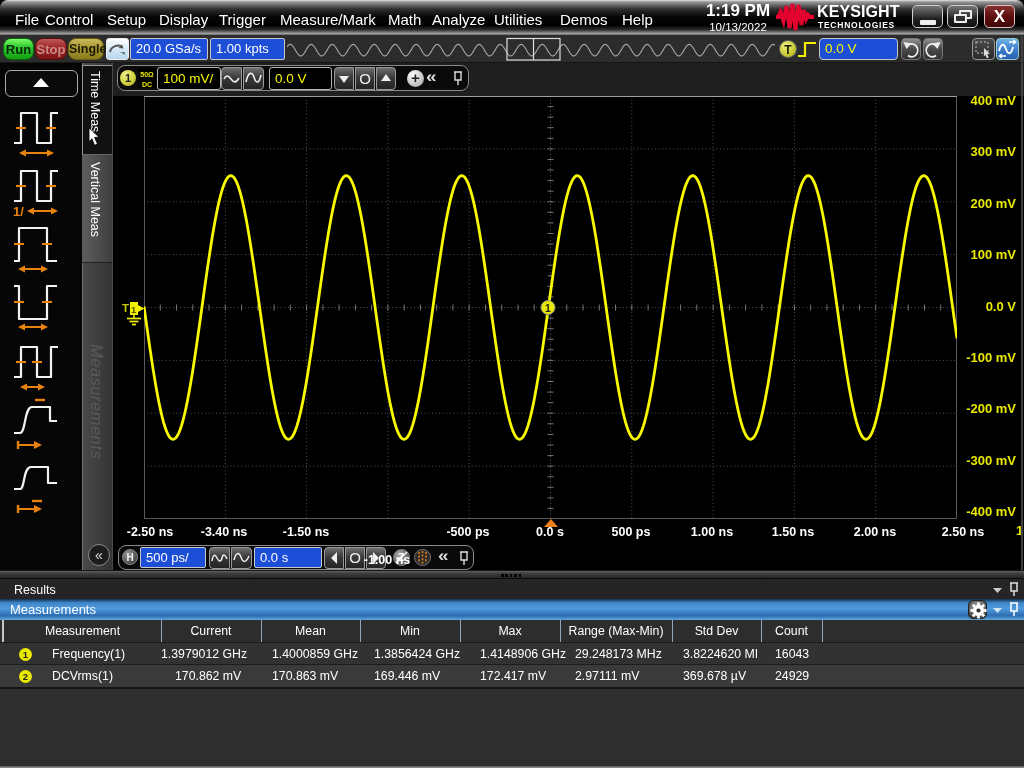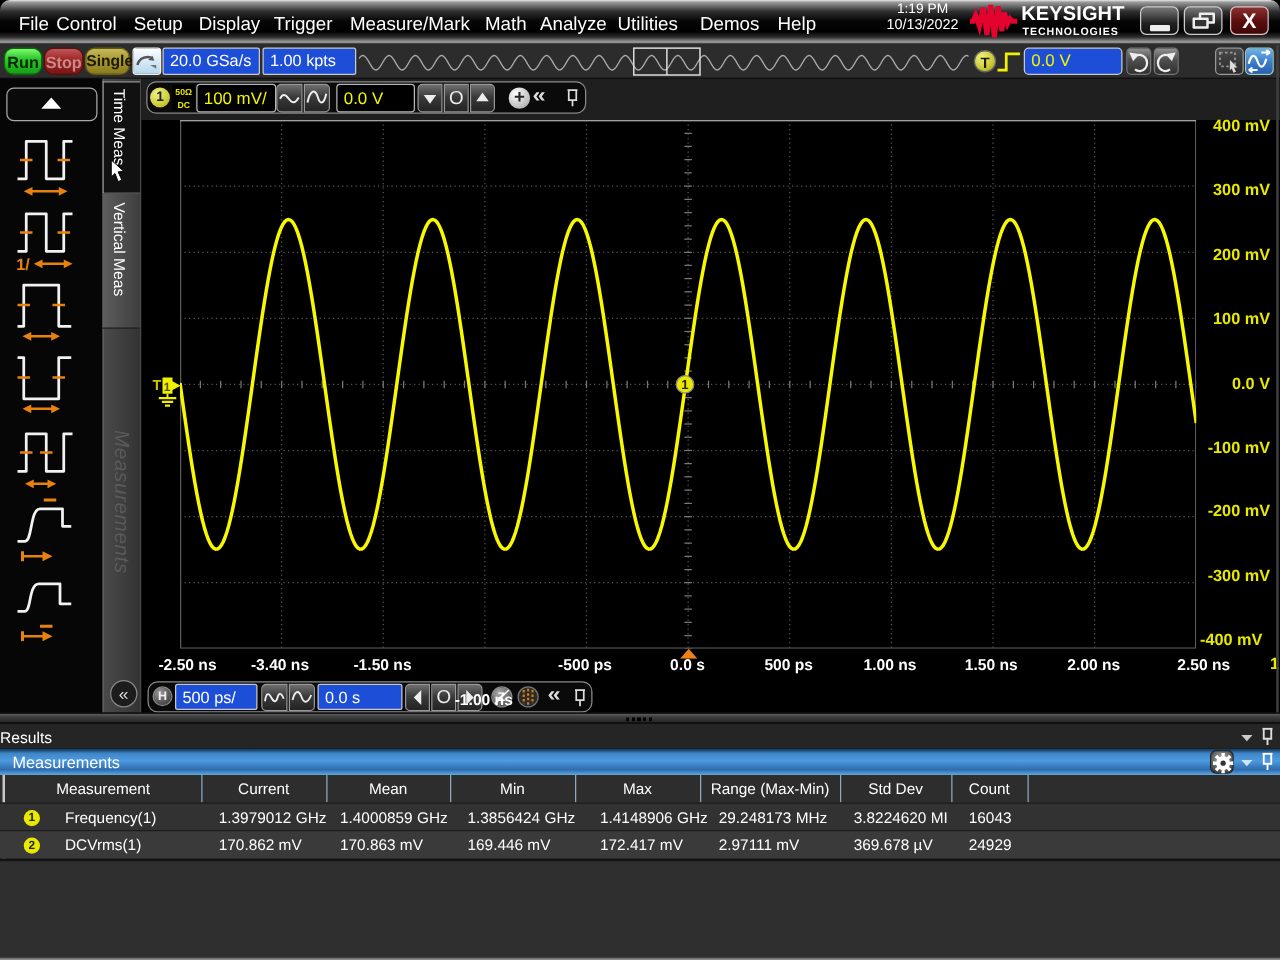--- a/index.html
+++ b/index.html
@@ -4,40 +4,40 @@
 <style>
 html,body{margin:0;padding:0;background:#000;}
 *{box-sizing:border-box;}
 #app{position:relative;width:1024px;height:768px;overflow:hidden;background:#000;font-family:"Liberation Sans",sans-serif;}
 .abs{position:absolute;}
 
 #menubar{left:0;top:0;width:1024px;height:35px;border-radius:8px 8px 0 0;
  background:linear-gradient(#e8e8e8 0%,#9a9a9a 5%,#2f2f2f 26%,#060606 48%,#000 72%,#2d2d2d 85%,#a0a0a0 96%,#606060 100%);}
 #menubar .mi{position:absolute;top:11px;color:#fff;font-size:15px;white-space:pre;}
 #clock{position:absolute;left:700px;top:1px;width:76px;text-align:center;color:#fff;line-height:1.2;}
-#clock .t1{font-size:11px;}
+#clock .t1{font-size:17px;font-weight:bold;}
 #clock .t2{font-size:11.5px;}
 .winbtn{position:absolute;top:5px;width:31px;height:23px;border:1px solid #cfcfcf;border-radius:5px;background:linear-gradient(#777 0%,#222 60%,#111 100%);}
 
 #toolbar{left:0;top:35px;width:1024px;height:28px;background:#2c2c2c;border-bottom:1px solid #161616;}
 .tbtn{position:absolute;top:3px;height:22px;border-radius:8px;font-size:13px;font-weight:bold;text-align:center;line-height:21px;}
 .tfield{position:absolute;top:3px;height:22px;background:#1d4ed8;border:1px solid #c8c8c8;border-radius:2px;color:#fff;font-size:13px;line-height:20px;padding-left:5px;}
 .gbtn{position:absolute;background:linear-gradient(#6e6e6e,#3a3a3a 45%,#232323);border:1px solid #999;border-radius:4px;}
 
 #main{left:0;top:63px;width:1024px;height:507px;background:#000;}
 #scope{position:absolute;left:112px;top:0;width:912px;height:507px;background:#000;border-left:1px solid #4a4a4a;}
 
 .grpbox{position:absolute;border:1px solid #8a8a8a;border-radius:8px;background:#0a0a0a;}
 .yfield{position:absolute;background:#000;border:1px solid #b5b5b5;border-radius:3px;color:#f4f400;font-size:13.5px;}
 
 .ylab{position:absolute;width:62px;text-align:right;color:#e8e800;font-size:13px;font-weight:bold;}
 .xlab{position:absolute;top:525px;width:60px;text-align:center;color:#fff;font-size:12.5px;font-weight:bold;}
 
 #splitter{left:0;top:570px;width:1024px;height:8px;background:linear-gradient(#606060 0%,#3e3e3e 35%,#262626 100%);border-top:1px solid #171717;}
-#resultsbar{left:0;top:578px;width:1024px;height:21px;background:#252525;border-top:1px solid #0a0a0a;color:#fff;font-size:12.5px;line-height:22px;}
+#resultsbar{left:0;top:578px;width:1024px;height:21px;background:#252525;border-top:1px solid #0a0a0a;color:#fff;font-size:12.5px;line-height:22px;padding-left:14px;}
 #measbar{left:0;top:599px;width:1024px;height:21px;font-size:12.5px;background:linear-gradient(#0f3050 0%,#3f86c8 18%,#4d9ade 45%,#2e6cb0 80%,#62a8dc 100%);color:#fff;font-size:13px;line-height:21px;padding-left:10px;}
 #tbl{left:0;top:620px;width:1024px;height:67px;background:#2d2d2d;color:#fff;font-size:12.3px;}
 .vsep{position:absolute;width:1px;background:#8fa8c0;}
 .hcell{position:absolute;top:0;height:22px;line-height:22px;text-align:center;}
 #row1{position:absolute;left:0;top:22px;width:1024px;height:22px;background:#323232;border-top:1px solid #1c1c1c;}
 #row2{position:absolute;left:0;top:44px;width:1024px;height:23px;background:#3a3a3a;border-top:1px solid #1c1c1c;}
 .rl{position:absolute;line-height:22px;}
 #botpanel{left:0;top:687px;width:1024px;height:81px;background:#2f2f2f;border-top:2px solid #141414;}
 
 #sidebar{position:absolute;left:0;top:0;width:112px;height:507px;background:#060606;}
@@ -424,21 +424,21 @@
 
     <div id="axes" style="position:absolute;left:0;top:-63px;width:1024px;height:768px;pointer-events:none;">
         <div class="ylab" style="left:954px;top:93px;">400 mV</div>
         <div class="ylab" style="left:954px;top:144px;">300 mV</div>
         <div class="ylab" style="left:954px;top:196px;">200 mV</div>
         <div class="ylab" style="left:954px;top:247px;">100 mV</div>
         <div class="ylab" style="left:954px;top:299px;">0.0 V</div>
         <div class="ylab" style="left:954px;top:350px;">-100 mV</div>
         <div class="ylab" style="left:954px;top:401px;">-200 mV</div>
         <div class="ylab" style="left:954px;top:453px;">-300 mV</div>
-        <div class="ylab" style="left:954px;top:504px;text-align:center;">-400 mV</div>
+        <div class="ylab" style="left:954px;top:504px;">-400 mV</div>
         <div class="xlab" style="left:120px;">-2.50 ns</div>
         <div class="xlab" style="left:194px;">-3.40 ns</div>
         <div class="xlab" style="left:276px;">-1.50 ns</div>
         <div class="xlab" style="left:357px;margin-top:28px;">-1.00 ns</div>
         <div class="xlab" style="left:438px;">-500 ps</div>
         <div class="xlab" style="left:520px;">0.0 s</div>
         <div class="xlab" style="left:601px;">500 ps</div>
         <div class="xlab" style="left:682px;">1.00 ns</div>
         <div class="xlab" style="left:763px;">1.50 ns</div>
         <div class="xlab" style="left:845px;">2.00 ns</div>
@@ -483,21 +483,21 @@
     <div class="vsep" style="left:261px;top:0;height:22px;"></div>
     <div class="vsep" style="left:360px;top:0;height:22px;"></div>
     <div class="vsep" style="left:460px;top:0;height:22px;"></div>
     <div class="vsep" style="left:560px;top:0;height:22px;"></div>
     <div class="vsep" style="left:672px;top:0;height:22px;"></div>
     <div class="vsep" style="left:761px;top:0;height:22px;"></div>
     <div class="vsep" style="left:822px;top:0;height:22px;"></div>
     <div id="row1">
       <div style="position:absolute;left:19px;top:5px;width:13px;height:13px;border-radius:50%;background:#e8e800;color:#222;font-size:9.5px;font-weight:bold;text-align:center;line-height:13px;">1</div>
       <div class="rl" style="left:52px;">Frequency(1)</div>
-      <div class="rl" style="left:175px;">1.3979012 GHz</div>
+      <div class="rl" style="left:161px;">1.3979012 GHz</div>
       <div class="rl" style="left:272px;">1.4000859 GHz</div>
       <div class="rl" style="left:374px;">1.3856424 GHz</div>
       <div class="rl" style="left:480px;">1.4148906 GHz</div>
       <div class="rl" style="left:575px;">29.248173 MHz</div>
       <div class="rl" style="left:683px;">3.8224620 MI</div>
       <div class="rl" style="left:775px;text-align:center;">16043</div>
     </div>
     <div id="row2">
       <div style="position:absolute;left:19px;top:5px;width:13px;height:13px;border-radius:50%;background:#e8e800;color:#222;font-size:9.5px;font-weight:bold;text-align:center;line-height:13px;">2</div>
       <div class="rl" style="left:52px;">DCVrms(1)</div>

